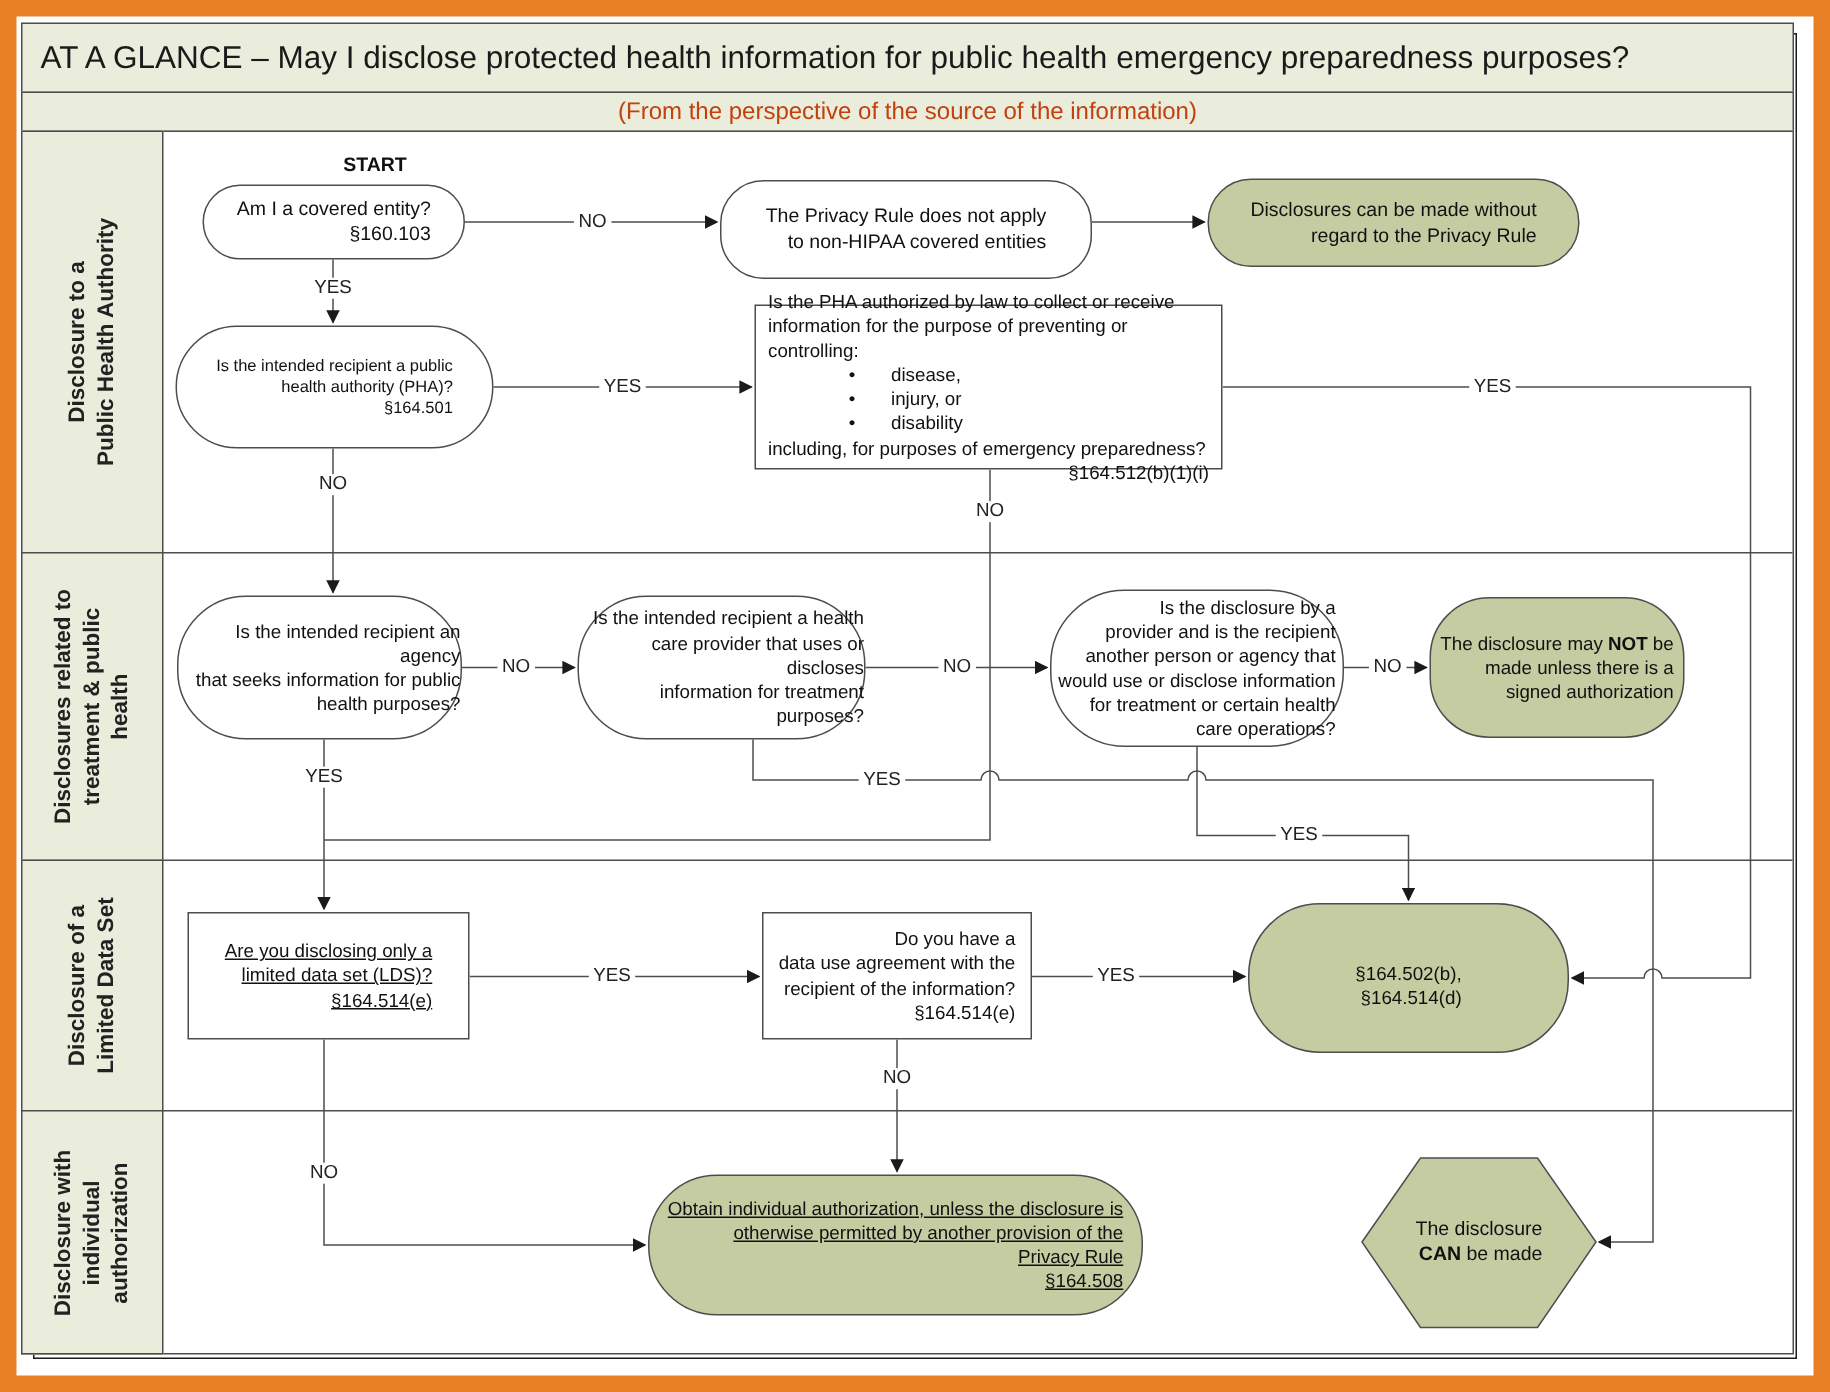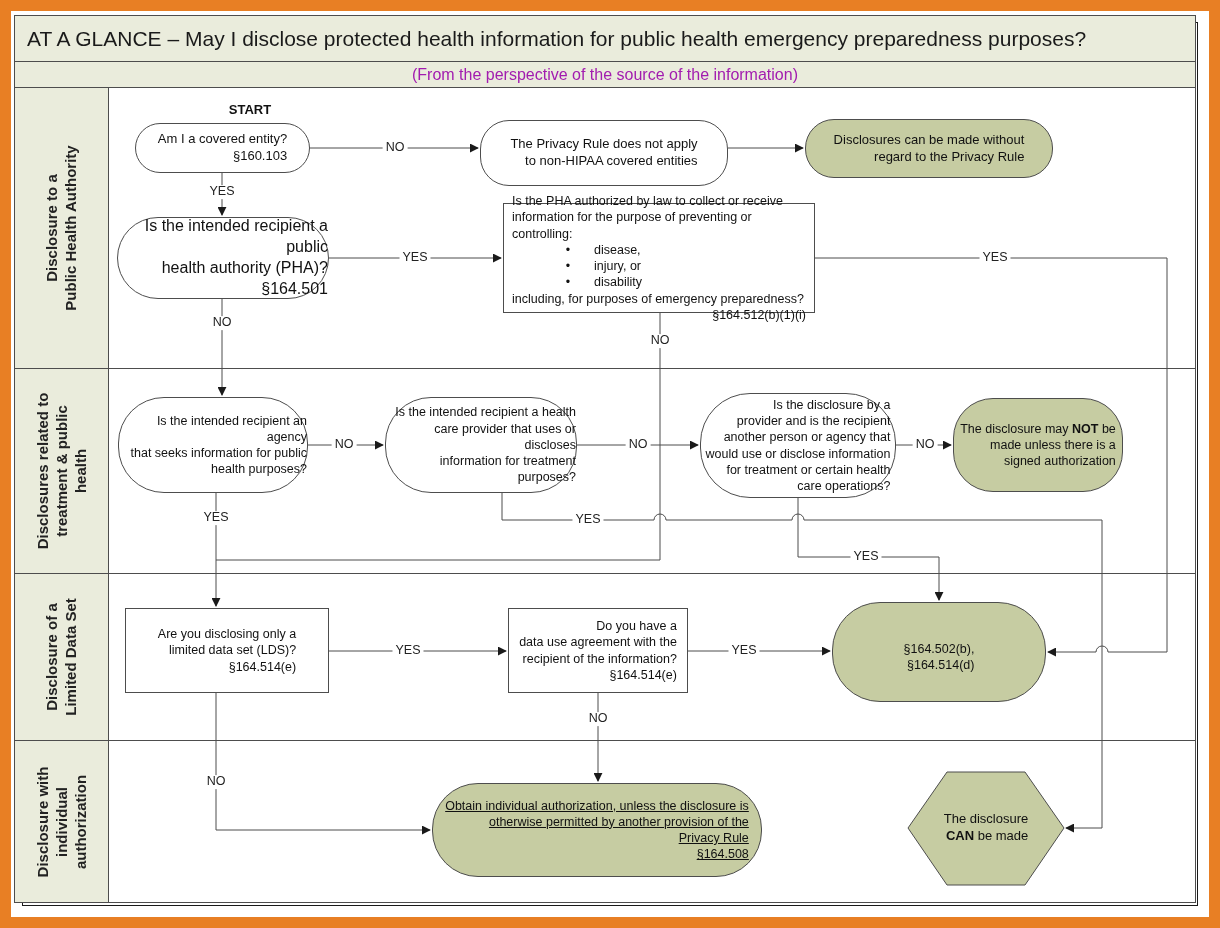--- a/index.html
+++ b/index.html
@@ -6,21 +6,21 @@
   *{box-sizing:border-box;}
   body{font-family:"Liberation Sans", sans-serif;}
   #canvas{position:relative;width:1220px;height:928px;background:#fff;overflow:hidden;}
   .frame{position:absolute;inset:0;border:11px solid #e87f24;}
   .frame-inner{position:absolute;inset:11px;border:1px solid #1a1a1a;background:#ffffff;}
 
   .titlebar{position:absolute;left:14px;top:15px;width:1182px;height:47px;background:#eaecdc;
     border:1px solid #4d4d4d;font-size:21px;color:#1a1a1a;line-height:45px;padding-left:12px;
     white-space:nowrap;overflow:hidden;}
   .subtitlebar{position:absolute;left:14px;top:61px;width:1182px;height:27px;background:#eaecdc;
-    border:1px solid #4d4d4d;font-size:16px;color:#a21caf;line-height:25px;text-align:center;}
+    border:1px solid #4d4d4d;font-size:16px;color:#c2410c;line-height:25px;text-align:center;}
 
   .flowwrap{position:absolute;left:14px;top:87px;width:1182px;height:816px;background:#fff;border:1px solid #4d4d4d;}
   .rowcell{position:absolute;left:14px;width:95px;background:#eaecdc;border:1px solid #4d4d4d;}
   .rowcell .rot{position:absolute;left:50%;top:50%;transform:translate(-50%,-50%) rotate(-90deg);
     font-size:15px;font-weight:700;color:#222;text-align:center;white-space:pre-line;line-height:1.25;width:max-content;}
   #cell1{top:87px;height:282px;} #cell2{top:368px;height:206px;}
   #cell3{top:573px;height:168px;} #cell4{top:740px;height:163px;}
   .rowsep{position:absolute;left:108px;width:1087px;height:1px;background:#4d4d4d;}
   #sep1{top:368px;} #sep2{top:573px;} #sep3{top:740px;}
 
@@ -28,33 +28,33 @@
 
   .node{position:absolute;z-index:3;border:1px solid #4d4d4d;background:#fff;color:#111;
     display:flex;flex-direction:column;align-items:center;justify-content:center;text-align:right;
     font-size:12.5px;line-height:1.3;white-space:pre-line;}
   .green{background:#c6cca2;}
   .startlbl{position:absolute;z-index:3;font-weight:700;font-size:13px;color:#111;text-align:center;}
 
   #n-covered{left:135px;top:123px;width:175px;height:50px;border-radius:25px;font-size:13px;}
   #n-rule-na{left:480px;top:120px;width:248px;height:66px;border-radius:29px;font-size:13px;}
   #n-without{left:805px;top:119px;width:248px;height:59px;border-radius:29px;font-size:13px;}
-  #n-pha{left:117px;top:217px;width:212px;height:82px;border-radius:41px;font-size:16px;}
+  #n-pha{left:117px;top:217px;width:212px;height:82px;border-radius:41px;font-size:11px;}
   #n-pha-law{left:503px;top:203px;width:312px;height:110px;border-radius:0;align-items:stretch;text-align:left;
     padding:5px 8px;justify-content:center;}
   #n-pha-law .b2-bullet{display:flex;padding-left:30px;}
   #n-pha-law .b2-bullet .dot{width:52px;text-align:center;}
   #n-pha-law .b2-cite{text-align:right;}
   #n-agency{left:118px;top:397px;width:190px;height:96px;border-radius:46px;}
   #n-provider{left:385px;top:397px;width:192px;height:96px;border-radius:46px;}
   #n-operations{left:700px;top:393px;width:196px;height:105px;border-radius:50px;}
   #n-notmade{left:953px;top:398px;width:170px;height:94px;border-radius:40px;}
   #n-minnec{left:832px;top:602px;width:214px;height:100px;border-radius:48px;}
   #n-minnec .cite{margin-top:10px;}
-  #n-lds{left:125px;top:608px;width:204px;height:85px;}
+  #n-lds{left:125px;top:608px;width:188px;height:85px;text-decoration:underline;}
   #n-dua{left:508px;top:608px;width:180px;height:85px;}
   #n-obtain{left:432px;top:783px;width:330px;height:94px;border-radius:46px;text-decoration:underline;}
   #n-hex-text{left:915px;top:790px;width:142px;height:76px;border:none;background:transparent;font-size:13px;}
 
   .elabel{position:absolute;z-index:4;transform:translate(-50%,-50%);background:#fff;
     padding:0 3px;font-size:12.5px;color:#222;line-height:1.1;}
 </style>
 </head>
 <body>
 

